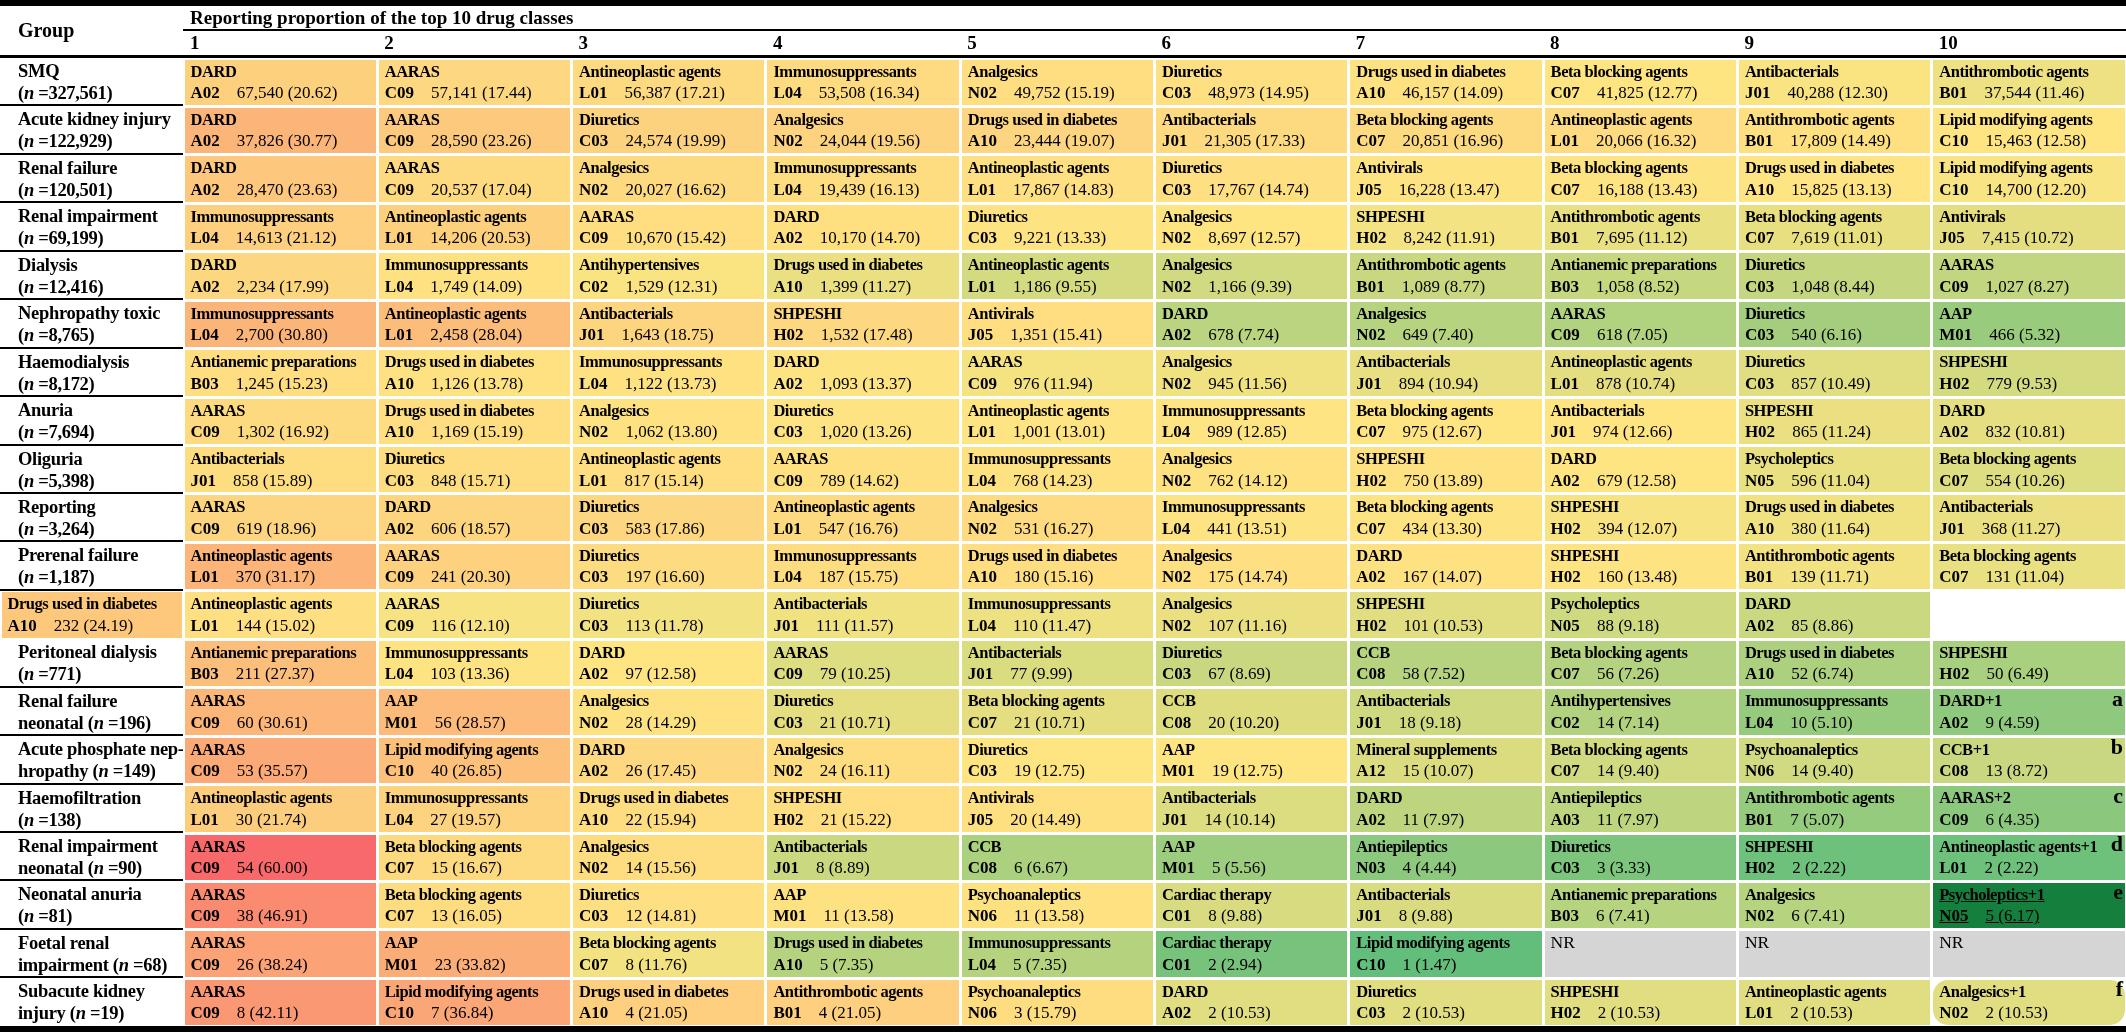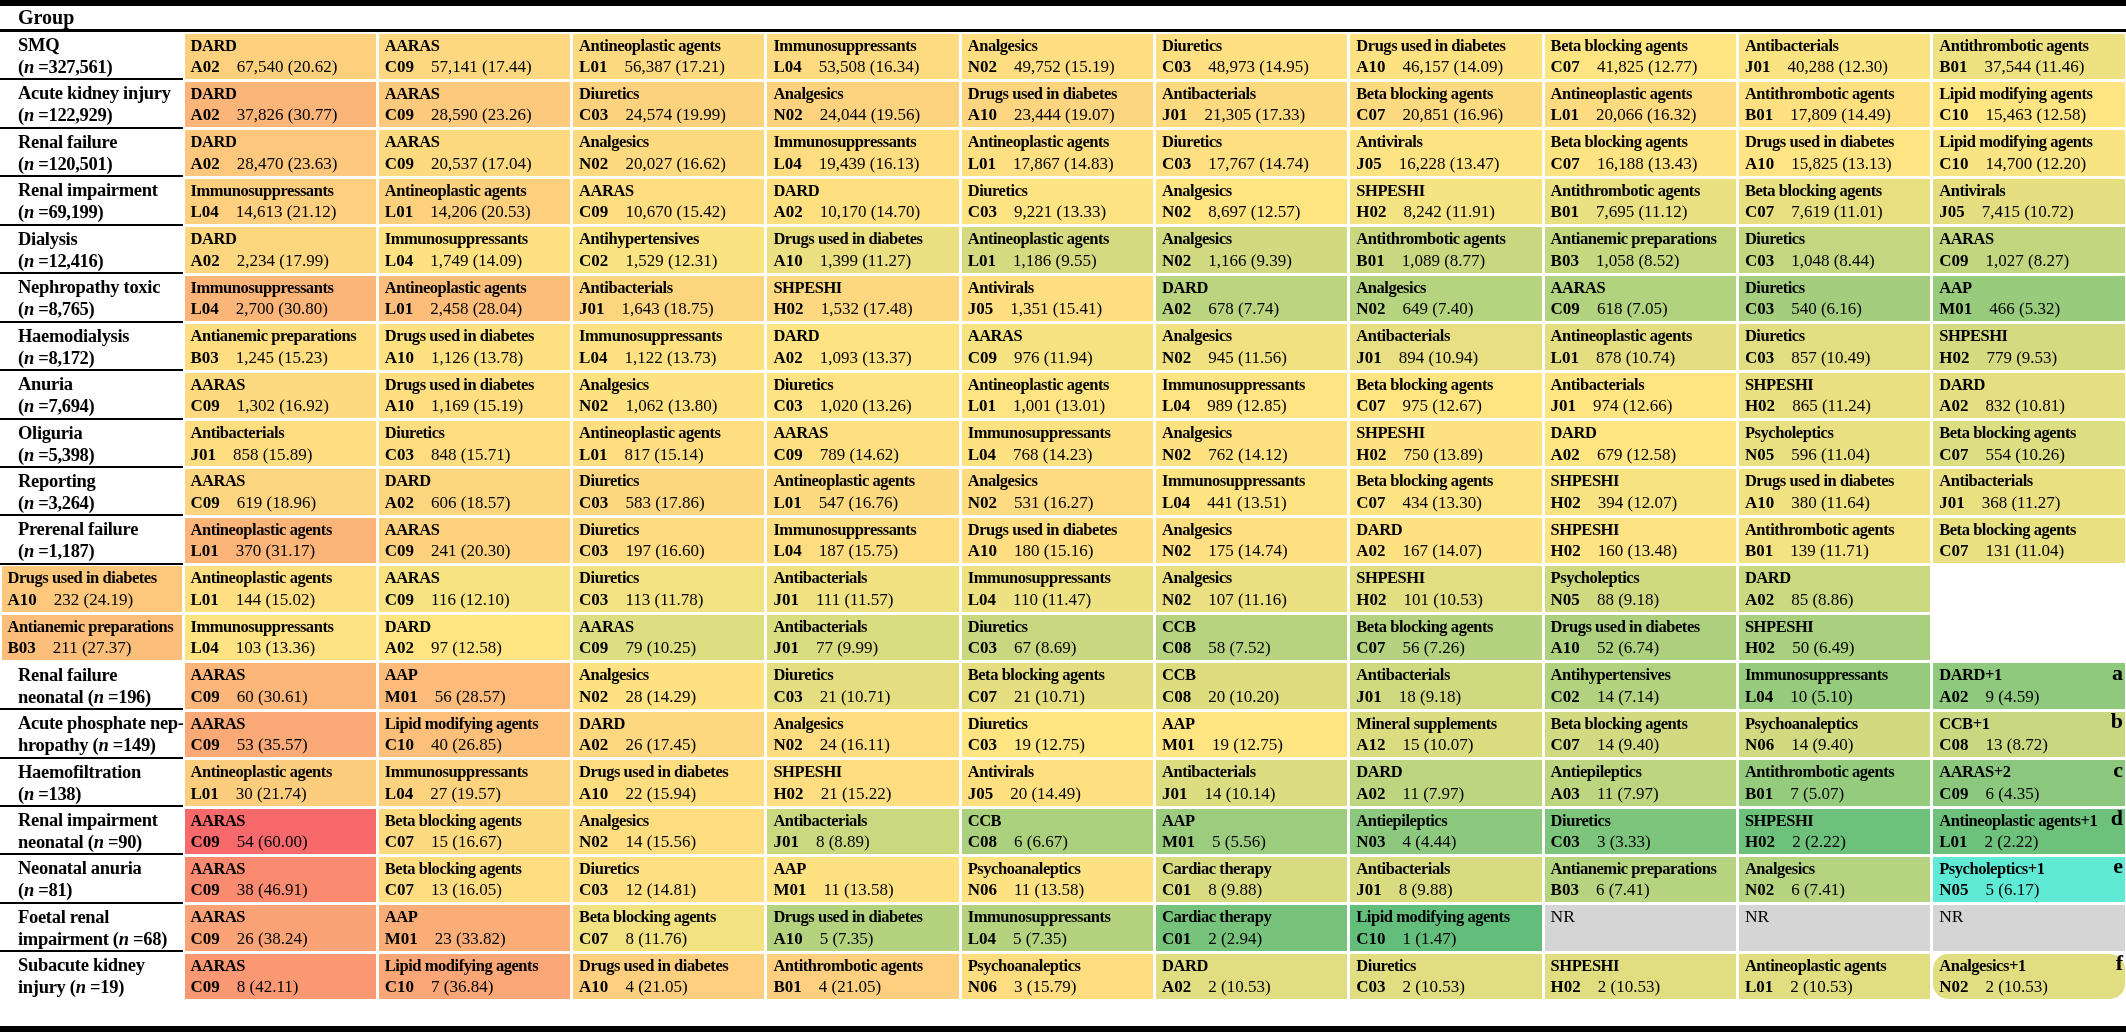--- a/index.html
+++ b/index.html
@@ -27,20 +27,35 @@
   .code{font-weight:bold;margin-right:17px;}
   .nrtext{font-weight:normal;font-size:17.5px;letter-spacing:0;}
   .flag{position:absolute;right:3px;top:-2px;font-weight:bold;font-size:22px;}
 </style>
 </head>
 <body>
 
 <div class="table">
   <div class="hdr">
     <div class="hgroup">Group</div>
+    <div class="hright">
+      <div class="htitle">Reporting proportion of the top 10 drug classes</div>
+      <div class="hranks" id="rank-row">
+          <span>1</span>
+          <span>2</span>
+          <span>3</span>
+          <span>4</span>
+          <span>5</span>
+          <span>6</span>
+          <span>7</span>
+          <span>8</span>
+          <span>9</span>
+          <span>10</span>
+        </div>
+    </div>
   </div>
   <div id="rows">
       <div class="row">
         <div class="gcell">
           <div>SMQ</div>
           <div class="gl2">(<i>n</i>&nbsp;=327,561)</div>
         </div>
         <div class="cell" style="background: rgb(253, 208, 126);">
           <div class="cname">DARD</div>
           <div class="cval"><span class="code">A02</span><span>67,540&nbsp;(20.62)</span></div>
@@ -578,20 +593,24 @@
         <div class="cell" style="background: rgb(206, 217, 128);">
           <div class="cname">Psycholeptics</div>
           <div class="cval"><span class="code">N05</span><span>88&nbsp;(9.18)</span></div>
         </div>
         <div class="cell" style="background: rgb(202, 216, 128);">
           <div class="cname">DARD</div>
           <div class="cval"><span class="code">A02</span><span>85&nbsp;(8.86)</span></div>
         </div>
       </div>
       <div class="row">
+        <div class="gcell">
+          <div>Peritoneal dialysis</div>
+          <div class="gl2">(<i>n</i>&nbsp;=771)</div>
+        </div>
         <div class="cell" style="background: rgb(252, 190, 123);">
           <div class="cname">Antianemic preparations</div>
           <div class="cval"><span class="code">B03</span><span>211&nbsp;(27.37)</span></div>
         </div>
         <div class="cell" style="background: rgb(254, 227, 130);">
           <div class="cname">Immunosuppressants</div>
           <div class="cval"><span class="code">L04</span><span>103&nbsp;(13.36)</span></div>
         </div>
         <div class="cell" style="background: rgb(254, 229, 130);">
           <div class="cname">DARD</div>
@@ -848,21 +867,21 @@
           <div class="cval"><span class="code">J01</span><span>8&nbsp;(9.88)</span></div>
         </div>
         <div class="cell" style="background: rgb(182, 211, 127);">
           <div class="cname">Antianemic preparations</div>
           <div class="cval"><span class="code">B03</span><span>6&nbsp;(7.41)</span></div>
         </div>
         <div class="cell" style="background: rgb(182, 211, 127);">
           <div class="cname">Analgesics</div>
           <div class="cval"><span class="code">N02</span><span>6&nbsp;(7.41)</span></div>
         </div>
-        <div class="cell" style="background: #5eead4;">
+        <div class="cell" style="background: #15803d; text-decoration: underline;">
           <div class="cname">Psycholeptics+1</div>
           <div class="cval"><span class="code">N05</span><span>5&nbsp;(6.17)</span></div>
         </div>
         <div class="flag">e</div>
       </div>
       <div class="row">
         <div class="gcell">
           <div>Foetal renal</div>
           <div class="gl2">impairment (<i>n</i>&nbsp;=68)</div>
         </div>

